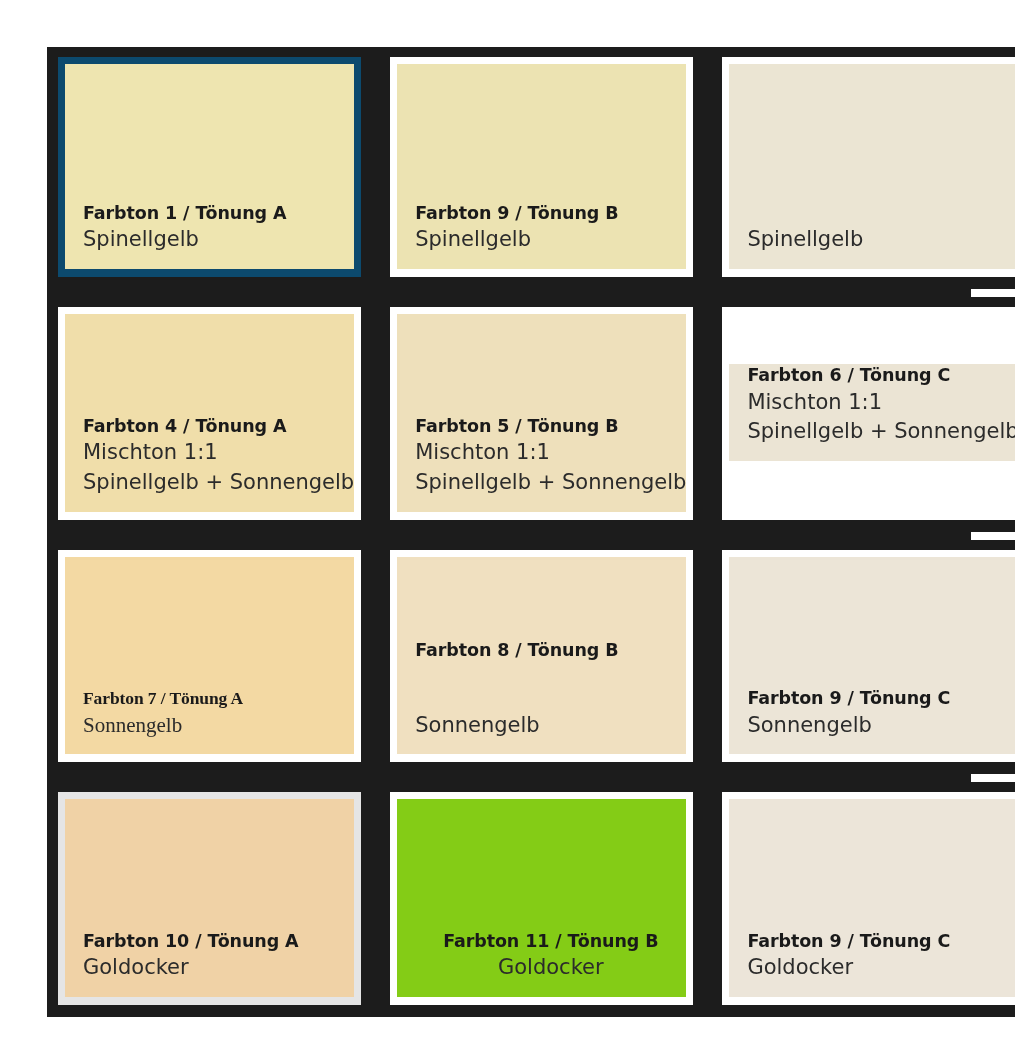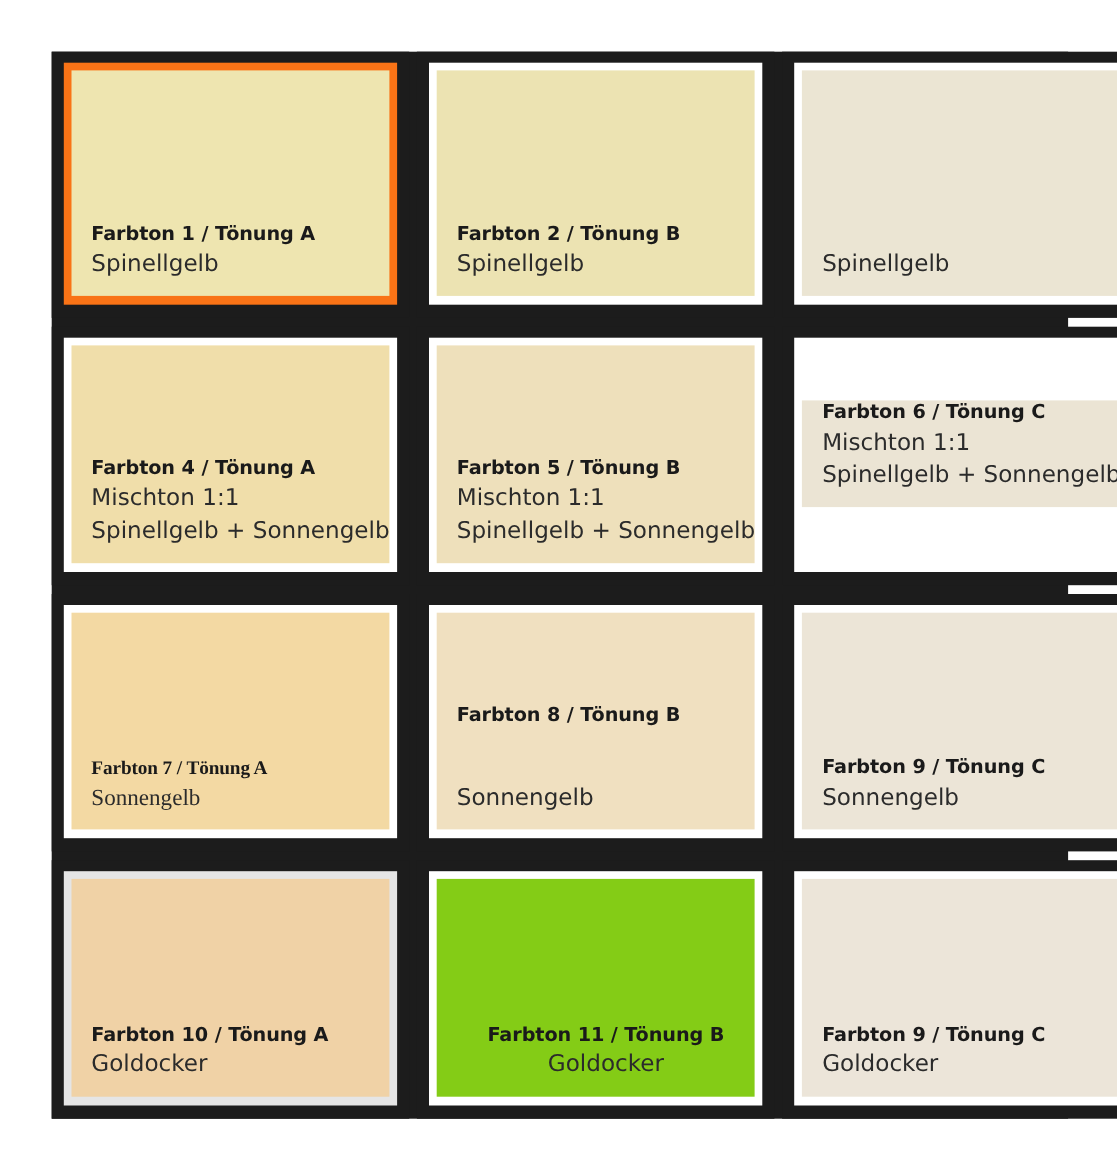--- a/index.html
+++ b/index.html
@@ -69,31 +69,31 @@
     color: #2b2b2b;
     line-height: 1.42;
     white-space: nowrap;
   }
 </style>
 </head>
 <body style="background: rgb(255, 255, 255);">
 
 <div id="swatch-board" style="background: rgb(28, 28, 28);">
     <div class="swatch-card">
-      <div class="swatch-plate" style="background: #f97316;">
+      <div class="swatch-plate" style="background: #0c4a6e;">
         <div class="swatch-color" style="background: rgb(238, 229, 176);">
           <div class="swatch-title">Farbton 1 / Tönung A</div>
           <div class="swatch-line">Spinellgelb</div>
         </div>
       </div>
     </div>
     <div class="swatch-card">
       <div class="swatch-plate" style="background: rgb(255, 255, 255);">
         <div class="swatch-color" style="background: rgb(236, 227, 178);">
-          <div class="swatch-title">Farbton 2 / Tönung B</div>
+          <div class="swatch-title">Farbton 9 / Tönung B</div>
           <div class="swatch-line">Spinellgelb</div>
         </div>
       </div>
     </div>
     <div class="swatch-card">
       <div class="swatch-plate" style="background: rgb(255, 255, 255);">
         <div class="swatch-color" style="background: rgb(235, 229, 211);">
           <div class="swatch-line">Spinellgelb</div>
         </div>
       </div>

